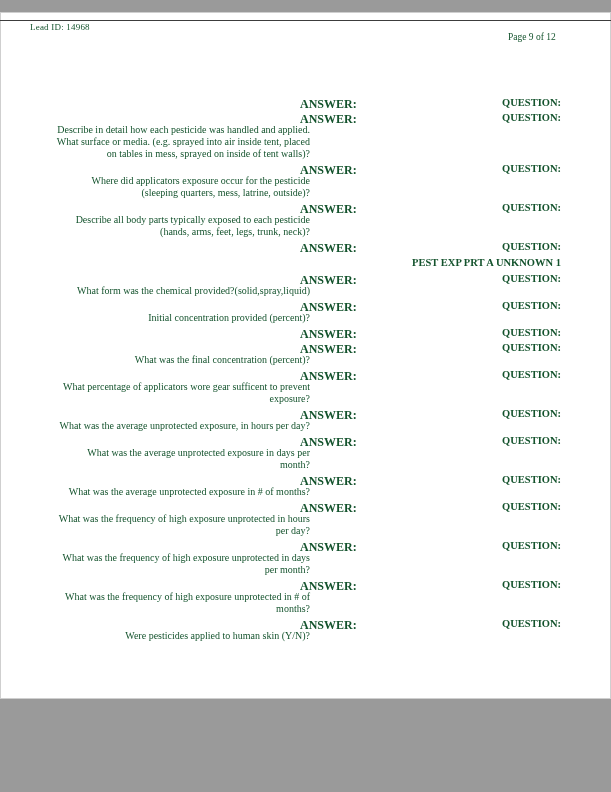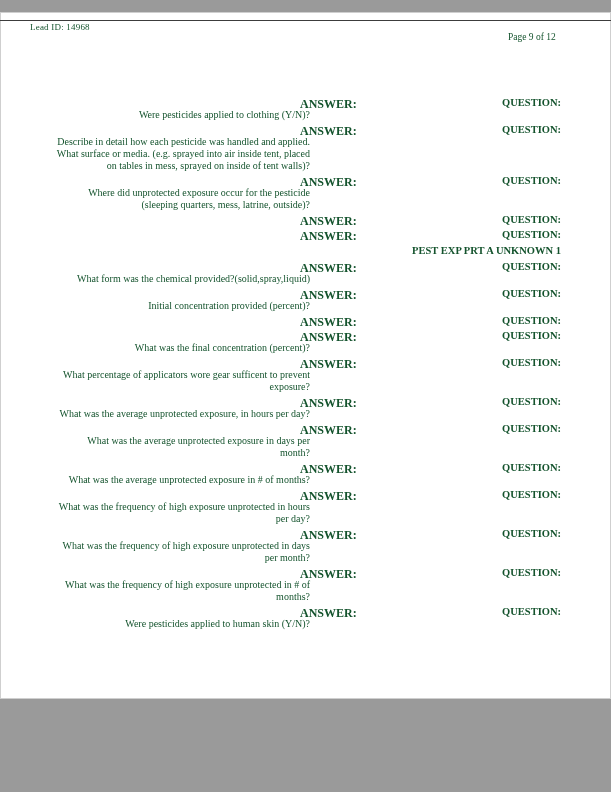--- a/index.html
+++ b/index.html
@@ -81,38 +81,38 @@
   <div class="hairline top-border"></div>
   <div class="hairline bottom-border"></div>
 
   <div class="lead-id">Lead ID: 14968</div>
   <div class="page-num">Page  9 of  12</div>
 
   <div class="content">
   <div class="qa-row">
     <div class="q-label">QUESTION:</div>
     <div class="a-label">ANSWER:</div>
-    <div class="q-text">Were pesticides applied to clothing (Y/N)?</div>
   </div>
 
   <div class="qa-row">
     <div class="q-label">QUESTION:</div>
     <div class="a-label">ANSWER:</div>
     <div class="q-text">Describe in detail how each pesticide was handled and applied.  What surface or media. (e.g. sprayed into air inside tent, placed on tables in mess, sprayed on inside of tent walls)?</div>
   </div>
 
   <div class="qa-row">
     <div class="q-label">QUESTION:</div>
     <div class="a-label">ANSWER:</div>
-    <div class="q-text">Where did unprotected exposure occur for the pesticide (sleeping quarters, mess, latrine, outside)?</div>
+    <div class="q-text">Where did applicators exposure occur for the pesticide (sleeping quarters, mess, latrine, outside)?</div>
   </div>
 
   <div class="qa-row">
     <div class="q-label">QUESTION:</div>
     <div class="a-label">ANSWER:</div>
+    <div class="q-text">Describe all body parts typically exposed to each pesticide (hands, arms, feet, legs, trunk, neck)?</div>
   </div>
 
   <div class="qa-row">
     <div class="q-label">QUESTION:</div>
     <div class="a-label">ANSWER:</div>
   </div>
 
   <div class="section-title">PEST EXP PRT A UNKNOWN 1</div>
 
   <div class="qa-row">

